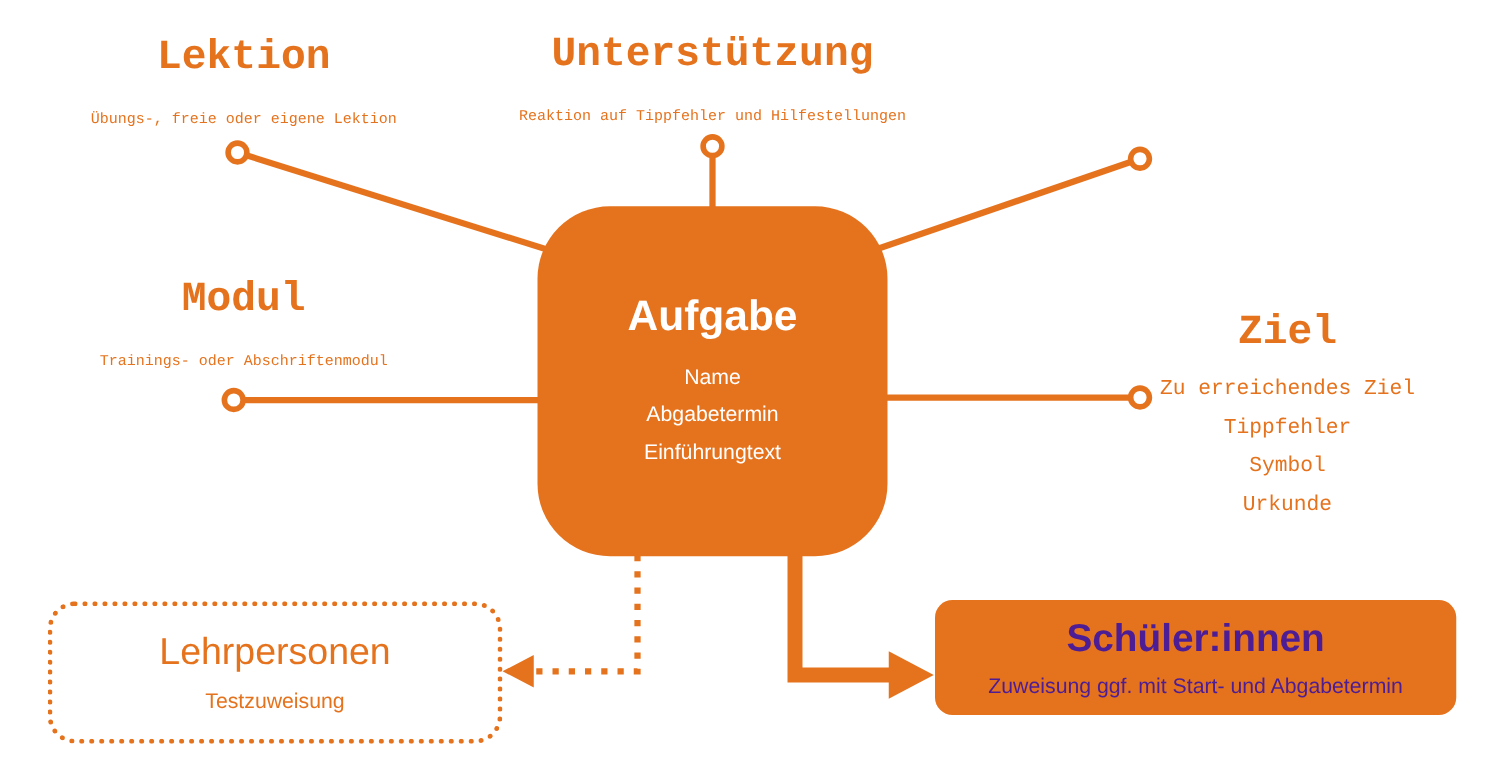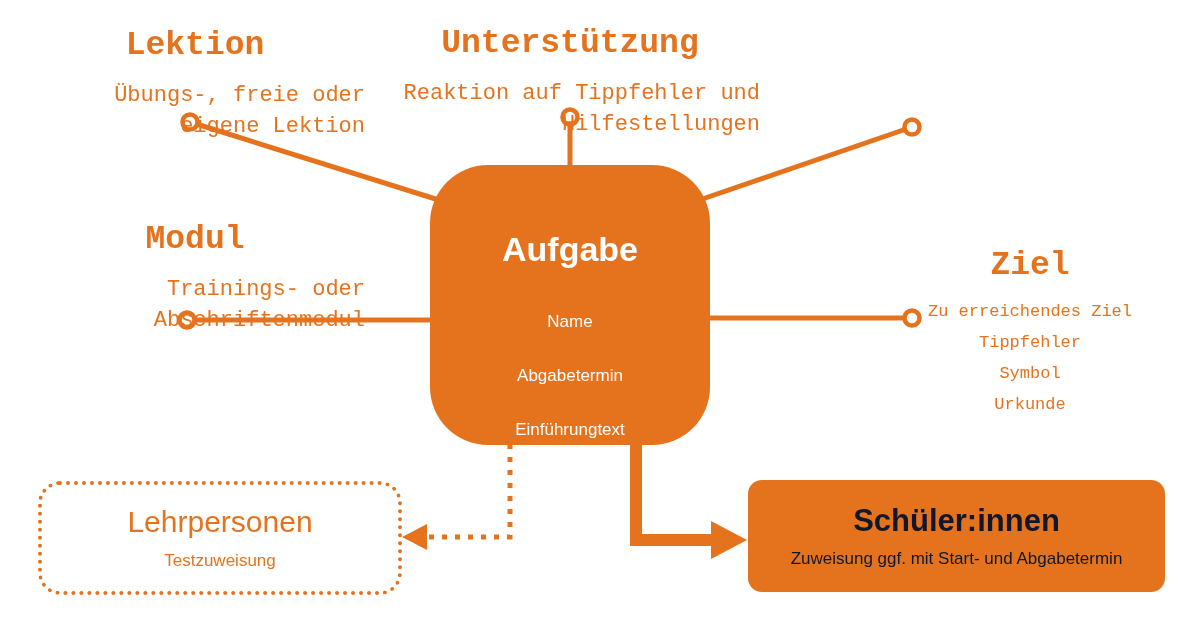--- a/index.html
+++ b/index.html
@@ -10,53 +10,53 @@
     background: var(--bg);
     font-family: "Liberation Sans", sans-serif;
     position: relative;
     overflow: hidden;
   }
   .canvas { position: absolute; left: 0; top: 0; width: 1200px; height: 624px; }
   svg.connectors { position: absolute; left: 0; top: 0; width: 1200px; height: 624px; color: var(--accent); }
 
   .satellite { position: absolute; text-align: center; color: var(--accent); font-family: Liberation Mono, monospace; }
   .satellite .title { font-size: 33px; font-weight: bold; line-height: 1.1; margin: 0; }
-  .satellite .sub { font-size: 22px; margin-top: 16px; line-height: 31px; text-align: right; }
+  .satellite .sub { font-size: 12px; margin-top: 16px; line-height: 31px; }
   .satellite .list { margin-top: 12px; }
   .satellite .list div { font-size: 17px; line-height: 31px; }
 
   #node-lektion        { left: 25px;  top: 28px;  width: 340px; }
   #node-unterstuetzung { left: 380px; top: 26px;  width: 380px; }
   #node-bedingungen    { left: 875px; top: 28px;  width: 305px; }
   #node-modul          { left: 25px;  top: 222px; width: 340px; }
   #node-ziel           { left: 880px; top: 248px; width: 300px; }
 
   .center-box {
     position: absolute; left: 430px; top: 165px; width: 280px; height: 280px;
     background: var(--accent); border-radius: 58px;
-    display: flex; flex-direction: column; align-items: center; justify-content: flex-end;
-    color: #fff; text-align: center; gap: 24px;
+    display: flex; flex-direction: column; align-items: center; justify-content: center;
+    color: #fff; text-align: center;
   }
   .center-box .title { font-size: 34px; font-weight: bold; margin-bottom: 14px; }
   .center-box .item { font-size: 17px; line-height: 30px; }
 
   .lehrpersonen-box {
     position: absolute; left: 38px; top: 481px; width: 364px; height: 114px;
     border: 4px dotted var(--accent); border-radius: 22px;
     display: flex; flex-direction: column; align-items: center; justify-content: center;
     color: var(--accent); text-align: center; background: var(--bg);
   }
   .lehrpersonen-box .title { font-size: 30px; font-weight: 400; margin-bottom: 12px; }
   .lehrpersonen-box .sub { font-size: 17px; }
 
   .schueler-box {
-    position: absolute; left: 748px; top: 480px; width: 417px; height: 112px;
+    position: absolute; left: 748px; top: 480px; width: 417px; height: 92px;
     background: var(--accent); border-radius: 14px;
     display: flex; flex-direction: column; align-items: center; justify-content: center;
-    color: #0f172a; text-align: center;
+    color: #4c1d95; text-align: center;
   }
   .schueler-box .title { font-size: 31px; font-weight: bold; margin-bottom: 10px; }
   .schueler-box .sub { font-size: 17px; text-align: center; }
 </style>
 </head>
 <body>
 
 <div class="canvas">
 
   <svg class="connectors" viewBox="0 0 1200 624" xmlns="http://www.w3.org/2000/svg">

